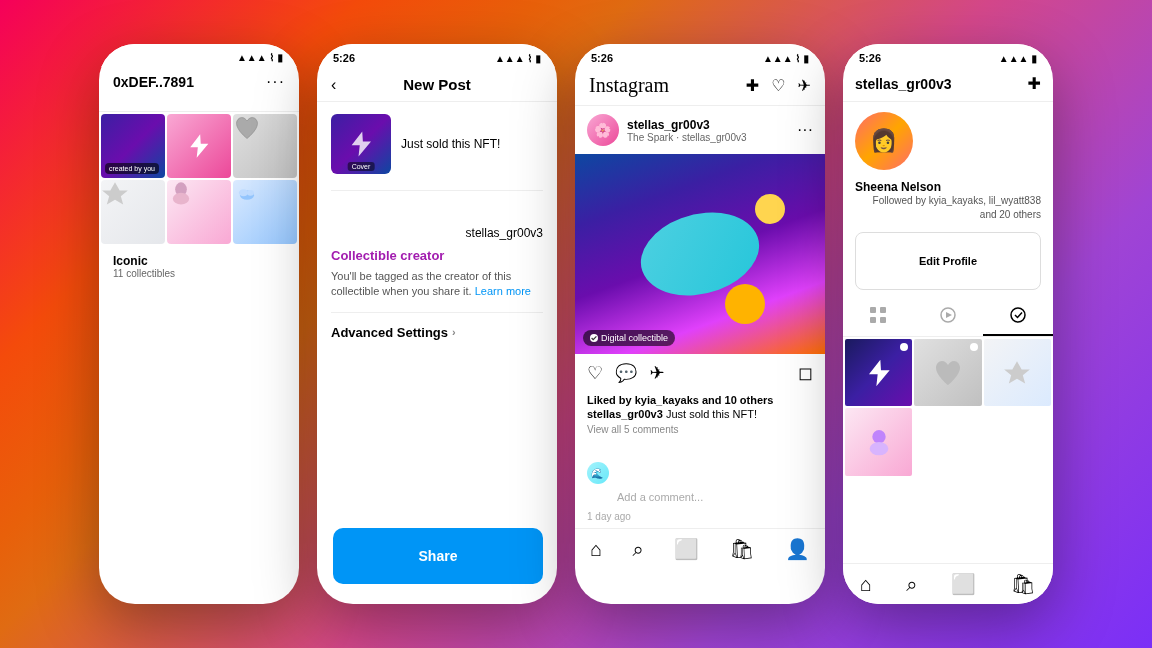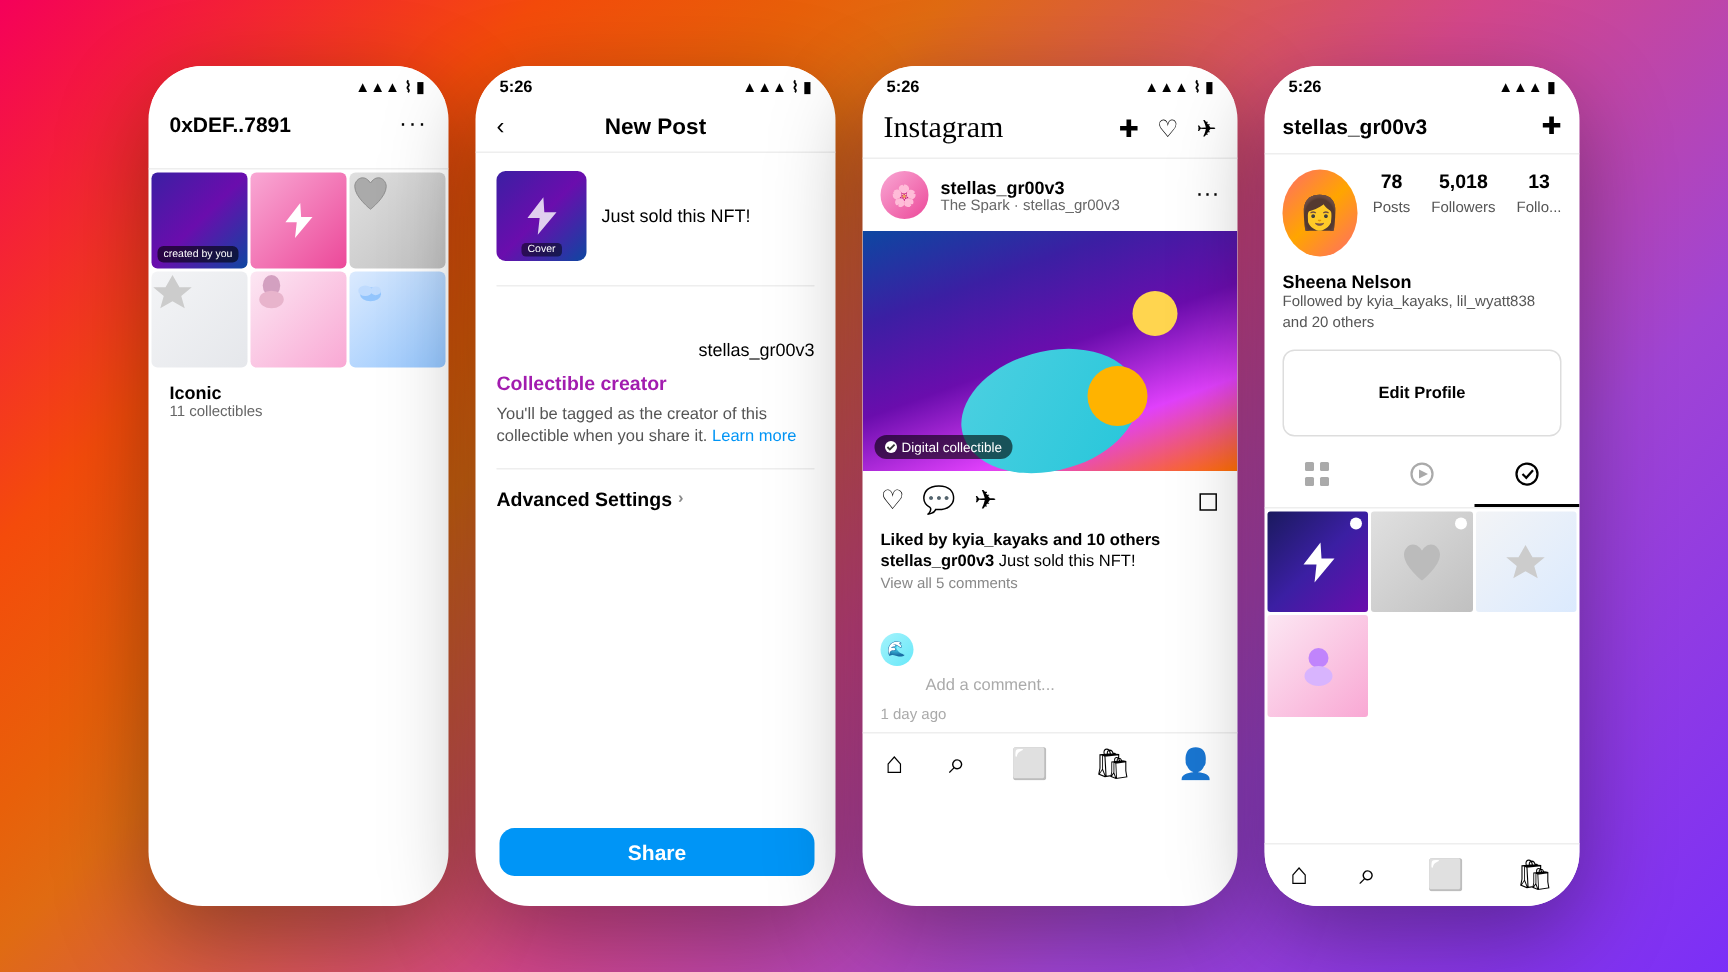--- a/index.html
+++ b/index.html
@@ -206,21 +206,21 @@
     }
     .p2-share-btn {
       position: absolute;
       bottom: 20px;
       left: 16px;
       right: 14px;
       background: #0095f6;
       color: #fff;
       border: none;
       border-radius: 10px;
-      padding: 8px;
+      padding: 20px;
       font-size: 14px;
       font-weight: 600;
       cursor: pointer;
       text-align: center;
     }
 
     
     .p3-header {
       display: flex;
       justify-content: space-between;
@@ -268,25 +268,25 @@
       font-size: 12px;
       font-weight: 700;
     }
     .p3-subtitle {
       font-size: 10px;
       color: #666;
     }
     .p3-dots { font-size: 16px; }
     .p3-image-container {
       width: 100%;
-      height: 160px;
+      height: 200px;
       background: linear-gradient(160deg, #0d47a1, #3b1fa3, #6a0dad, #e040fb, #ff6f00);
       position: relative;
       display: flex;
-      align-items: flex-end;
+      align-items: center;
       justify-content: center;
     }
     .p3-blob {
       width: 120px;
       height: 80px;
       background: linear-gradient(135deg, #4dd0e1, #26c6da);
       border-radius: 50% 60% 50% 60%;
       transform: rotate(-20deg);
     }
     .p3-blob2 {
@@ -433,20 +433,21 @@
       padding: 0 12px 6px;
     }
     .p4-bio-name {
       font-size: 12px;
       font-weight: 700;
     }
     .p4-bio-sub {
       font-size: 10px;
       color: #555;
       line-height: 1.4;
+      text-align: right;
     }
     .p4-edit-btn {
       margin: 4px 12px 8px;
       background: #fff;
       border: 1px solid #ddd;
       border-radius: 8px;
       padding: 22px;
       font-size: 11px;
       font-weight: 600;
       cursor: pointer;
@@ -706,34 +707,20 @@
     </div>
   </div>
 
   <div class="p4-header">
     <span class="p4-header-username">stellas_gr00v3</span>
     <span>✚</span>
   </div>
 
   <div class="p4-profile-section">
     <div class="p4-avatar">👩</div>
-    <div class="p4-stats">
-      <div class="p4-stat">
-        <span class="p4-stat-num">78</span>
-        <span class="p4-stat-label">Posts</span>
-      </div>
-      <div class="p4-stat">
-        <span class="p4-stat-num">5,018</span>
-        <span class="p4-stat-label">Followers</span>
-      </div>
-      <div class="p4-stat">
-        <span class="p4-stat-num">13</span>
-        <span class="p4-stat-label">Follo...</span>
-      </div>
-    </div>
   </div>
 
   <div class="p4-bio">
     <div class="p4-bio-name">Sheena Nelson</div>
     <div class="p4-bio-sub">Followed by kyia_kayaks, lil_wyatt838 and
 20 others</div>
   </div>
 
   <button class="p4-edit-btn">Edit Profile</button>
 

